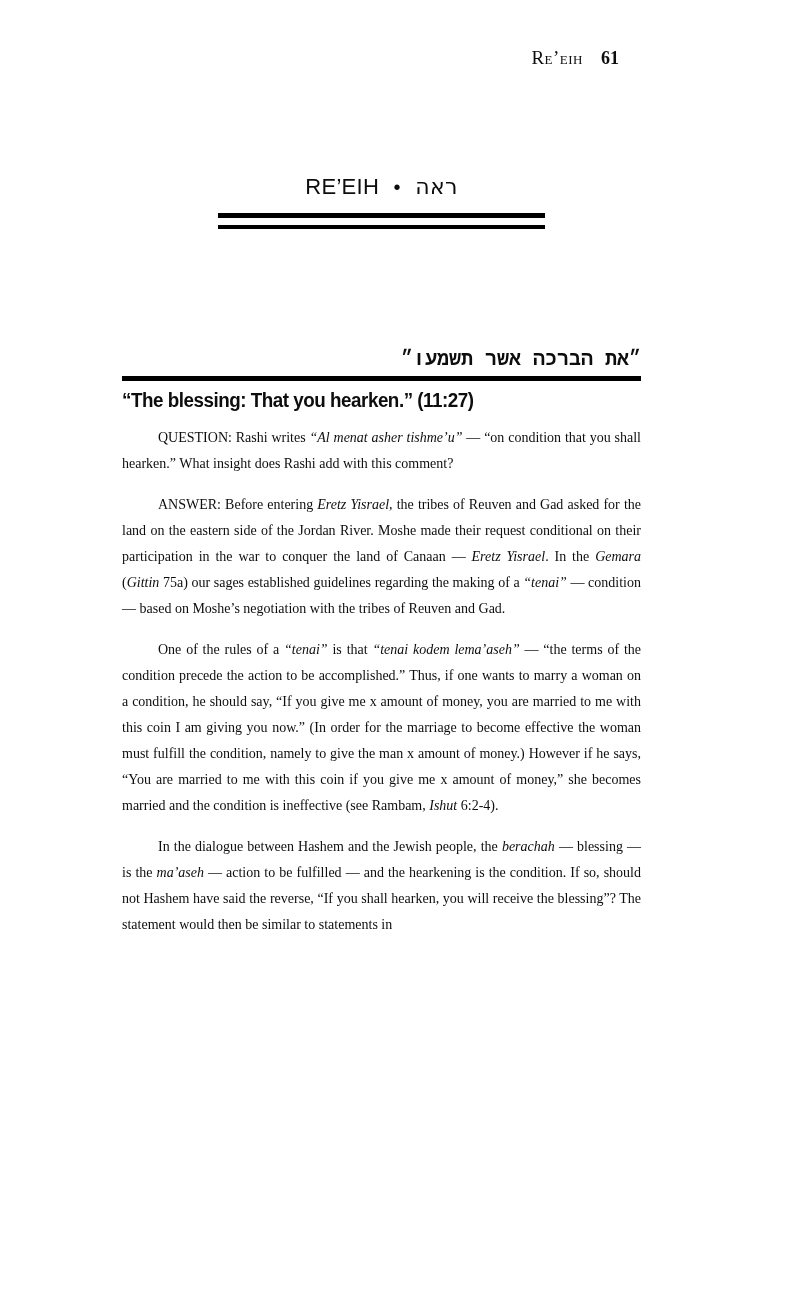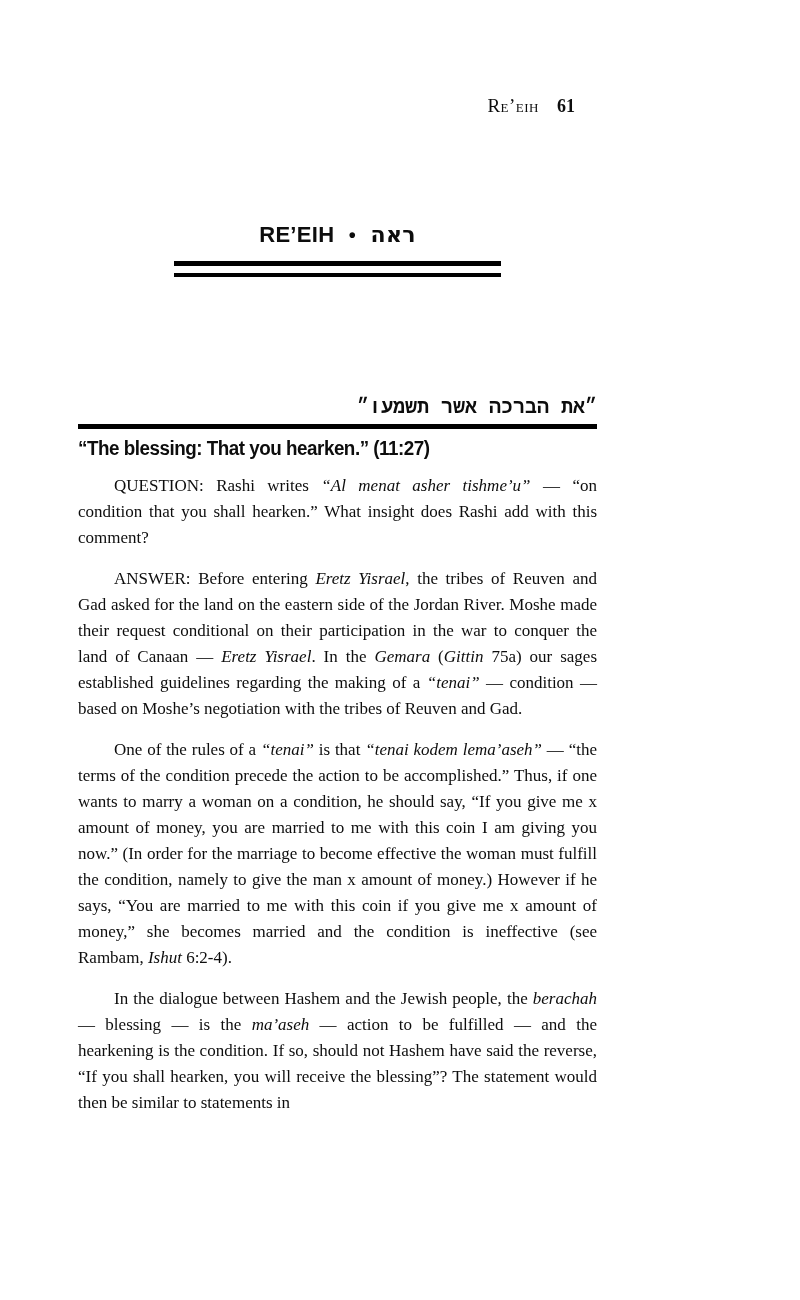--- a/index.html
+++ b/index.html
@@ -8,22 +8,23 @@
     width: 800px;
     height: 1300px;
     margin: 0 auto;
     overflow: hidden;
     color: #0d0d0d;
     font-family: "Liberation Serif", "DejaVu Serif", serif;
   }
   .page {
     width: 675px;
     height: 1300px;
-    padding: 96px 78px 0 78px;
+    padding: 48px 78px 0 78px;
     background: #ffffff;
+    margin-left: 44px;
   }
   
   .running-head {
     text-align: right;
     padding-right: 22px;
     line-height: 20px;
     white-space: nowrap;
   }
   .running-head .section-name {
     font-variant: small-caps;
@@ -33,21 +34,21 @@
   .running-head .page-num {
     font-size: 18px;
     font-weight: bold;
     margin-left: 14px;
   }
   
   .chapter-title {
     margin-top: 104px;
     text-align: center;
     font-family: "Liberation Sans", "DejaVu Sans", sans-serif;
-    font-weight: bold;
+    font-weight: normal;
     font-size: 22px;
     line-height: 28px;
     letter-spacing: 0.3px;
   }
   .chapter-title .bullet { margin: 0 8px; font-size: 20px; }
   .chapter-title .hebrew { font-family: "DejaVu Sans", sans-serif; }
   
   .double-rule {
     width: 327px;
     margin: 12px auto 0 auto;
@@ -79,21 +80,21 @@
     font-size: 20px;
     line-height: 24px;
     letter-spacing: -0.5px;
     transform: scaleX(0.94);
     transform-origin: left center;
     white-space: nowrap;
   }
   
   .body-text {
     margin-top: 13px;
-    font-size: 17px;
+    font-size: 14px;
     line-height: 26px;
     text-align: justify;
   }
   .body-text p {
     text-indent: 36px;
     margin-bottom: 15px;
   }
   .body-text .it { font-style: italic; }
 </style>
 </head>

